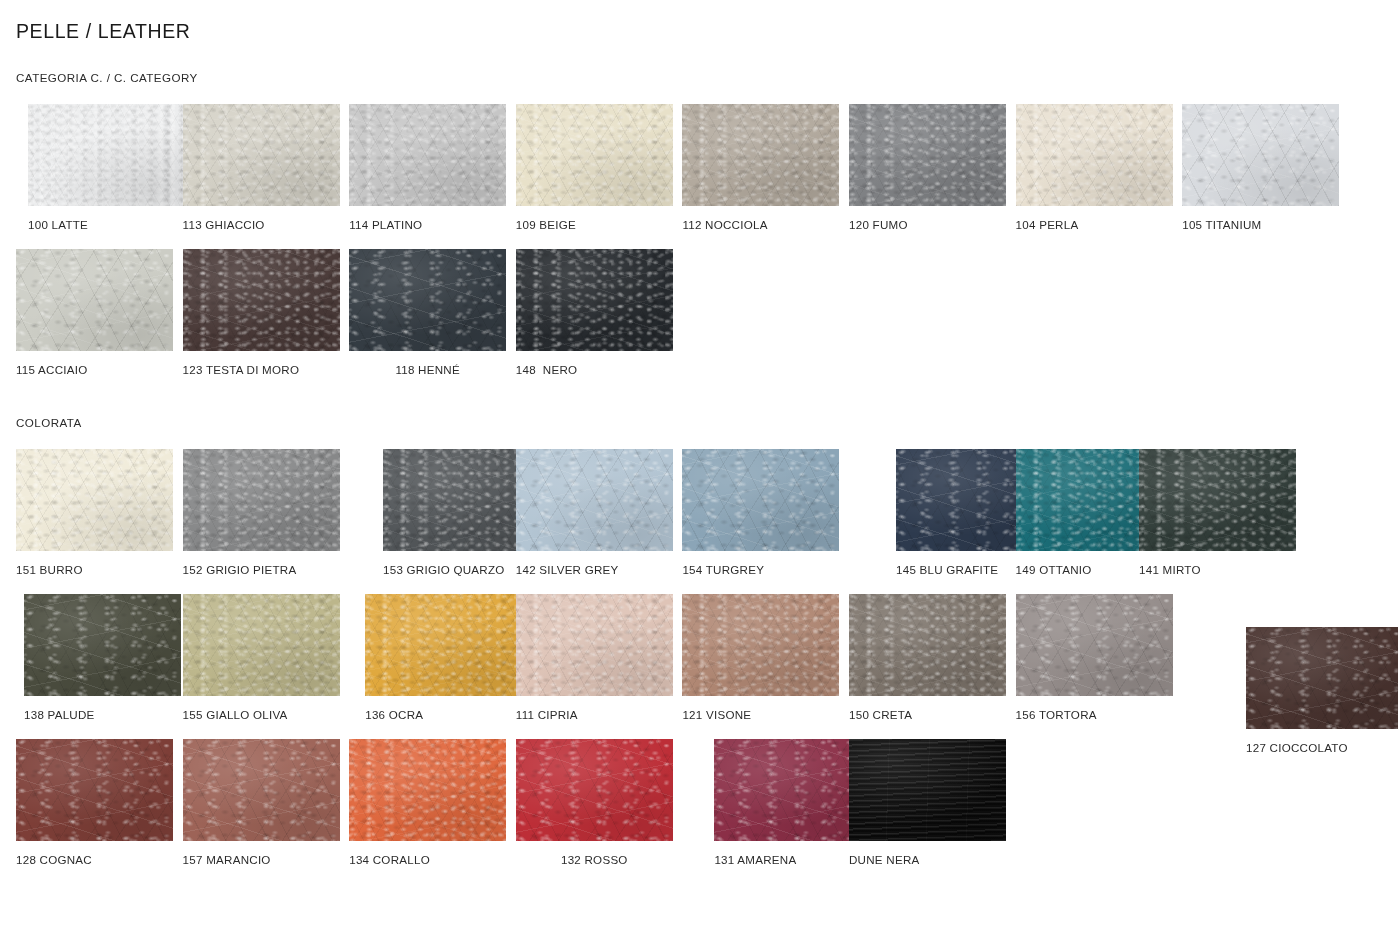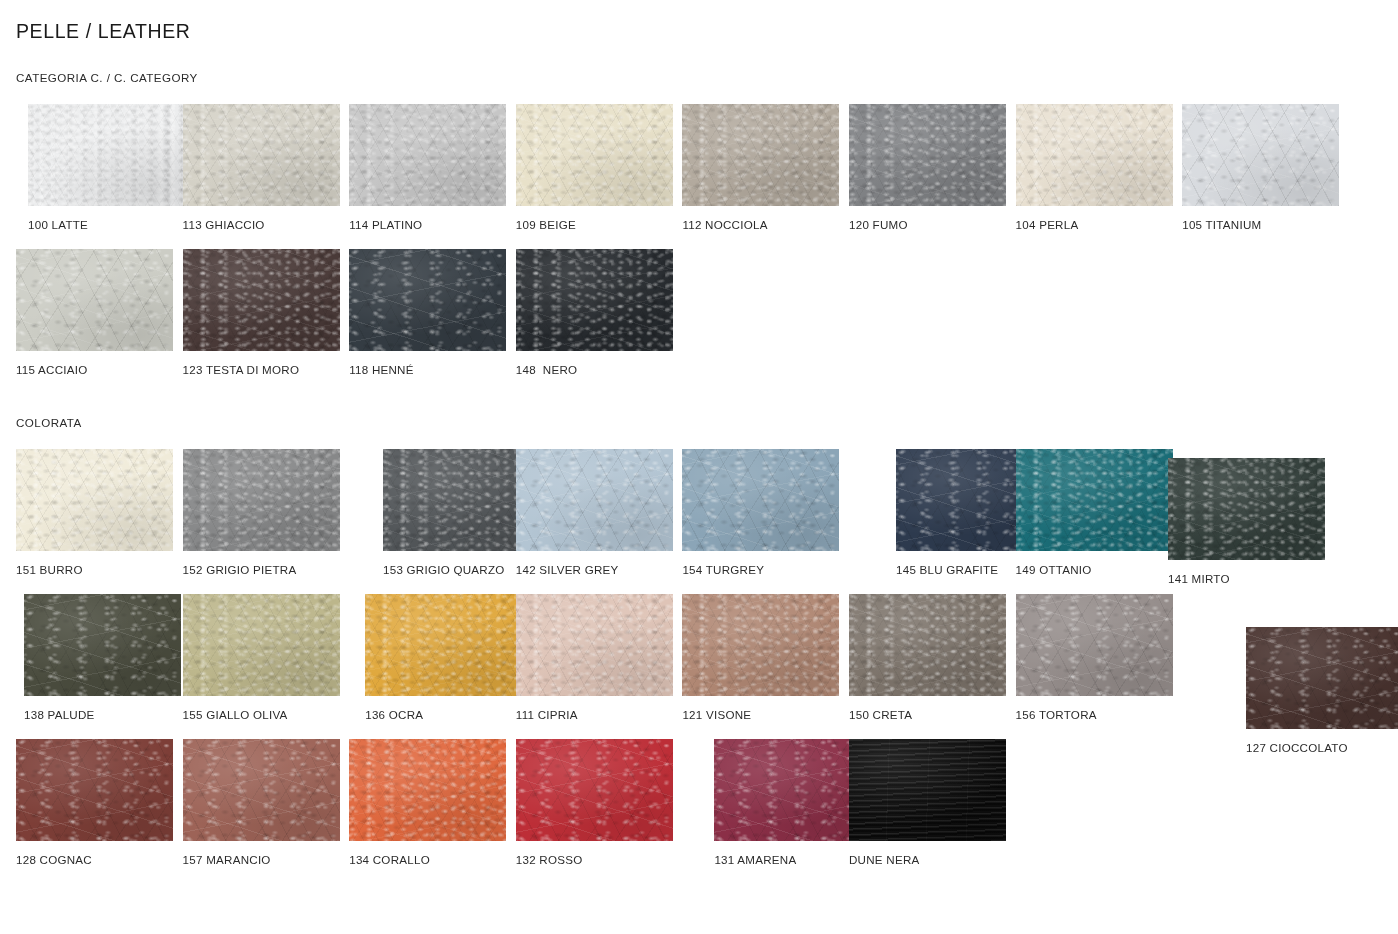--- a/index.html
+++ b/index.html
@@ -242,21 +242,21 @@
           <div class="swatch-label">115 ACCIAIO</div>
         </div>
         <div class="cell" style="left: 166.6px;">
           <div class="swatch" style="background-color: rgb(74, 58, 56);">
             <div class="grain"></div>
             <div class="creases"></div>
             <div class="vignette"></div>
           </div>
           <div class="swatch-label">123 TESTA DI MORO</div>
         </div>
-        <div class="cell" style="left: 333.2px;">
+        <div class="cell" style="left: 333.2px; text-align: center;">
           <div class="swatch coarse" style="background-color: rgb(52, 60, 67);">
             <div class="grain"></div>
             <div class="creases"></div>
             <div class="vignette"></div>
           </div>
           <div class="swatch-label">118 HENNÉ</div>
         </div>
         <div class="cell" style="left: 499.8px;">
           <div class="swatch" style="background-color: rgb(39, 43, 47);">
             <div class="grain"></div>
@@ -321,21 +321,21 @@
           <div class="swatch-label">145 BLU GRAFITE</div>
         </div>
         <div class="cell" style="left: 999.6px;">
           <div class="swatch" style="background-color: rgb(26, 109, 119);">
             <div class="grain"></div>
             <div class="creases"></div>
             <div class="vignette"></div>
           </div>
           <div class="swatch-label">149 OTTANIO</div>
         </div>
-        <div class="cell" style="left: 1152px; margin-top: 9px;">
+        <div class="cell" style="left: 1123px;">
           <div class="swatch" style="background-color: rgb(50, 62, 58);">
             <div class="grain"></div>
             <div class="creases"></div>
             <div class="vignette"></div>
           </div>
           <div class="swatch-label">141 MIRTO</div>
         </div>
       </div>
       <div class="row">
         <div class="cell" style="left: 0px; padding-left: 8px;">
@@ -421,21 +421,21 @@
           <div class="swatch-label">157 MARANCIO</div>
         </div>
         <div class="cell" style="left: 333.2px;">
           <div class="swatch" style="background-color: rgb(224, 103, 61);">
             <div class="grain"></div>
             <div class="creases"></div>
             <div class="vignette"></div>
           </div>
           <div class="swatch-label">134 CORALLO</div>
         </div>
-        <div class="cell" style="left: 499.8px;">
+        <div class="cell" style="left: 499.8px; text-align: center;">
           <div class="swatch coarse" style="background-color: rgb(189, 46, 55);">
             <div class="grain"></div>
             <div class="creases"></div>
             <div class="vignette"></div>
           </div>
           <div class="swatch-label">132 ROSSO</div>
         </div>
         <div class="cell" style="left: 666.4px; margin-left: 32px;">
           <div class="swatch coarse" style="background-color: rgb(139, 47, 71);">
             <div class="grain"></div>

